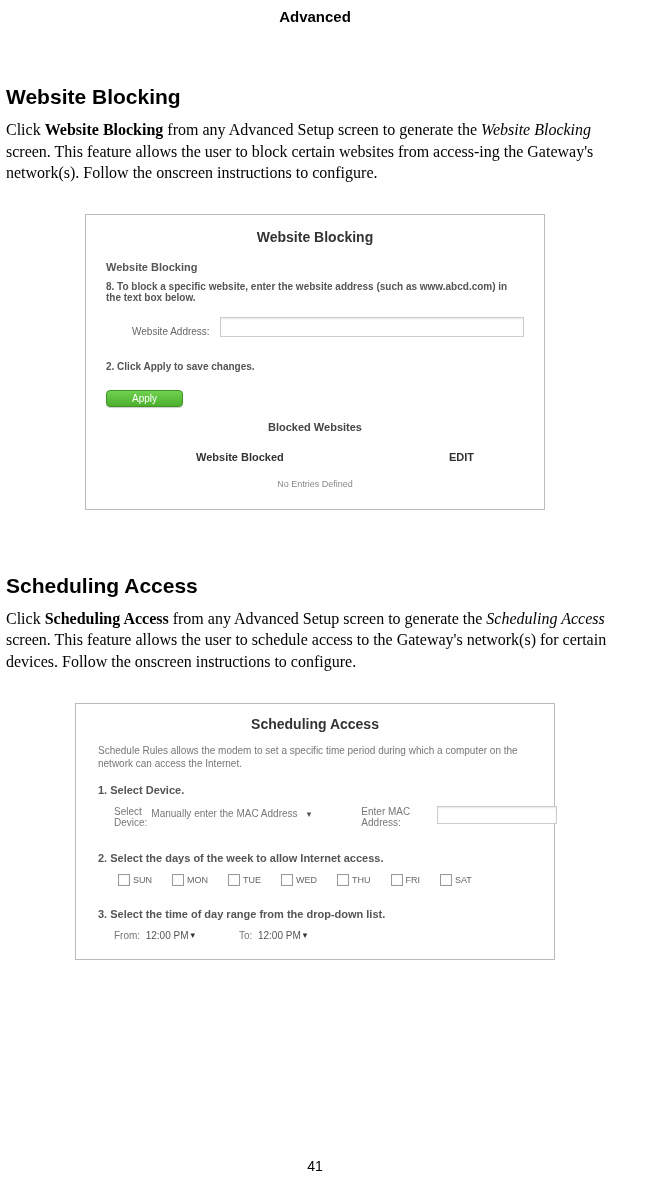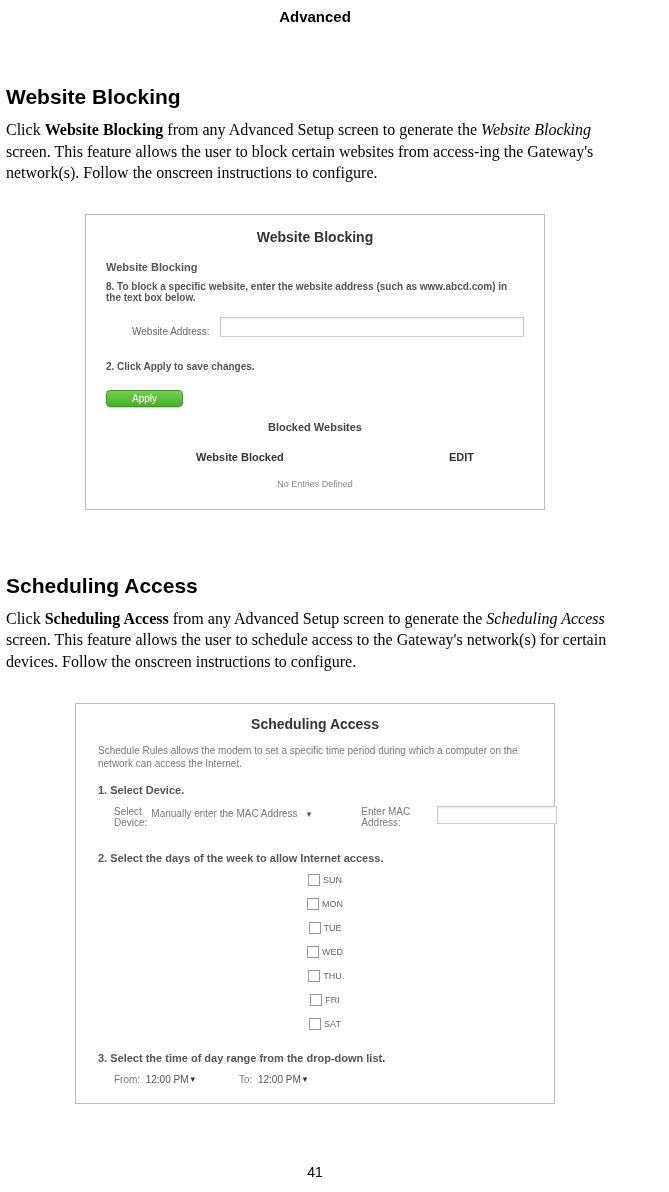--- a/index.html
+++ b/index.html
@@ -102,21 +102,21 @@
   .shot2-col { display:flex; flex-direction:row; gap:4px; }
   .shot2-small { font-size:10px; color:#777; }
   .dd {
     display:inline-flex; align-items:center; justify-content:space-between;
     min-width:160px; height:16px; border:0; background:transparent;
     font-size:10px; color:#777;
   }
   .dd::after { content:"▾"; font-size:9px; color:#555; margin-left:2px; }
   .mac-input { width:150px; height:16px; border:1px solid #ccc; background:#fff; box-shadow: inset 0 1px 2px rgba(0,0,0,0.1); }
   .shot2-note { font-size:10px; color:#777; margin:0 0 10px 16px; }
-  .days-row { display:flex; gap:12px; margin:0 0 22px 20px; font-size:9px; color:#666; align-items:center;flex-direction:column; }
+  .days-row { display:flex; gap:20px; margin:0 0 22px 20px; font-size:9px; color:#666; align-items:center; }
   .day { display:inline-flex; align-items:center; gap:3px; }
   .cb {
     width:10px; height:10px; border:1px solid #999; background:#fff; box-shadow:inset 0 0 1px rgba(0,0,0,0.2);
   }
   .time-row { display:flex; gap:44px; margin:6px 0 0 16px; font-size:10px; color:#777; align-items:center; }
   .time-dd { display:inline-flex; align-items:center; font-size:10px; color:#555; }
   .time-dd::after { content:"▾"; font-size:9px; color:#333; margin-left:2px; }
 
   .page-num {
     position: absolute;

